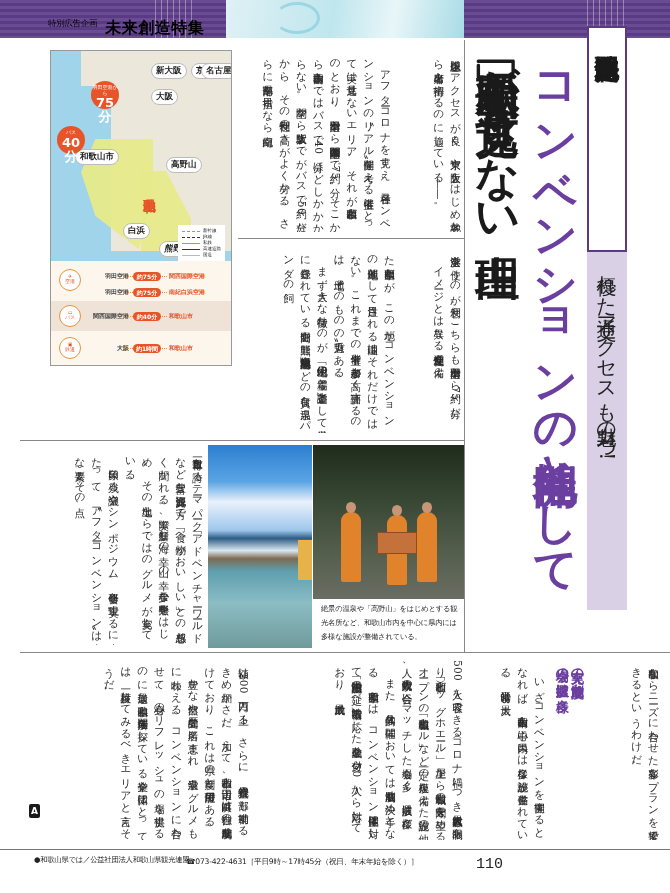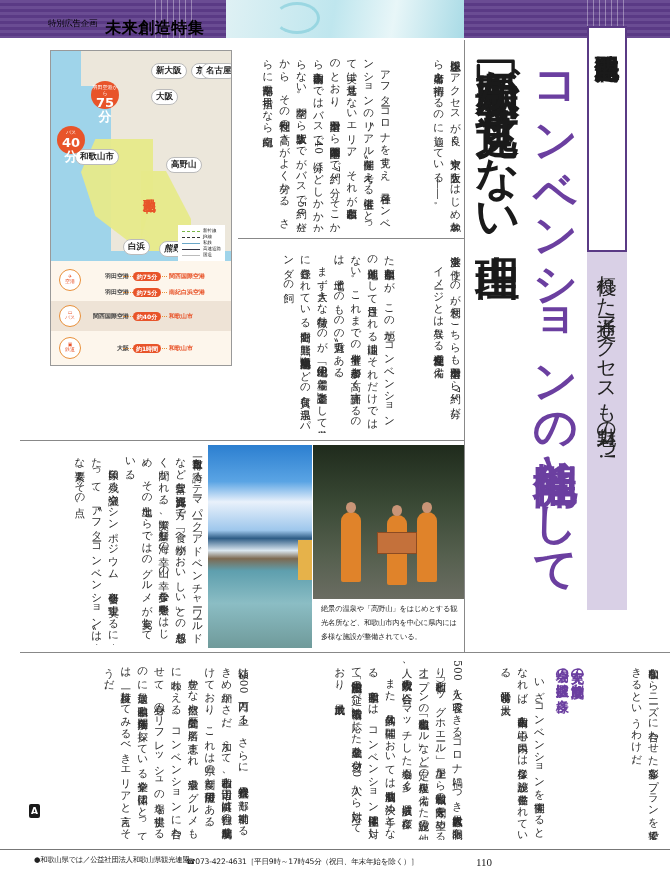--- a/index.html
+++ b/index.html
@@ -112,21 +112,21 @@
   }
 
   .sub-head {
     position: absolute; left: 550px; top: 660px; width: 40px; height: 170px; display: flex; gap: 2px; justify-content: center;
   }
   .sub-head span { font-family: "DejaVu Sans", sans-serif; font-weight: bold; color: #6b3fa0; font-size: 13px; line-height: 1; }
 
   .footer-rule { position: absolute; left: 0; top: 849px; width: 670px; height: 1px; background: #777; }
   .footer-left { position: absolute; left: 34px; top: 855px; font-family: "DejaVu Sans", sans-serif; font-size: 7.4px; color: #222; letter-spacing: -0.3px; }
   .footer-contact { position: absolute; left: 186px; top: 855px; font-family: "DejaVu Sans", sans-serif; font-size: 7.6px; color: #222; line-height: 13px; letter-spacing: -0.2px; }
-  .page-num { position: absolute; left: 476px; top: 856px; font-family: Liberation Serif, serif; font-size: 11px; color: #222; }
+  .page-num { position: absolute; left: 476px; top: 856px; font-family: Liberation Mono, monospace; font-size: 15px; color: #222; }
   .end-mark { position: absolute; left: 29px; top: 804px; width: 11px; height: 14px; background: #1a1a1a; border-radius: 2px; color: #fff; font-size: 9px; font-family: "DejaVu Sans", sans-serif; font-weight: bold; text-align: center; line-height: 14px; }
 </style>
 </head>
 <body>
 
 <div class="header-band"></div>
 <div class="header-grid" style="left:150px"></div>
 <div class="header-grid" style="left:582px"></div>
 <div class="header-photo"></div>
 <div class="header-label">
@@ -162,21 +162,21 @@
   <div class="map-land" style="left:60px;top:0;width:122px;height:200px;"></div>
   <div class="map-land" style="left:30px;top:0;width:60px;height:35px;"></div>
   <div class="map-pref" style="left:30px;top:88px;width:72px;height:110px;clip-path:polygon(20% 0,100% 0,100% 50%,80% 100%,20% 70%,0 30%);"></div>
   <div class="map-pref" style="left:90px;top:120px;width:50px;height:80px;clip-path:polygon(0 0,50% 0,100% 60%,100% 100%,0 100%);"></div>
   <div class="map-label" style="left:100px;top:12px;">新大阪</div>
   <div class="map-label" style="left:140px;top:12px;">京都</div>
   <div class="map-label" style="left:180px;top:12px;margin-left:-30px;">名古屋</div>
   <div class="map-label" style="left:100px;top:38px;">大阪</div>
   <div class="map-label" style="left:24px;top:98px;">和歌山市</div>
   <div class="map-label" style="left:115px;top:106px;">高野山</div>
-  <div class="map-label" style="left:72px;top:188px;">白浜</div>
+  <div class="map-label" style="left:72px;top:172px;">白浜</div>
   <div class="map-label" style="left:108px;top:190px;font-style:italic;">熊野</div>
   <div class="map-pref-name vtext">和歌山県</div>
   <div class="map-orange" style="left:40px;top:30px;"><span>羽田空港から</span><b>75分</b></div>
   <div class="map-orange" style="left:6px;top:75px;"><span>バス</span><b>40分</b></div>
   <div class="map-orange" style="left:38px;top:210px;"><span>羽田空港から</span><b>75分</b></div>
   <div class="legend">
     <div>
         <i></i>
         <span>新幹線</span>
       </div>

